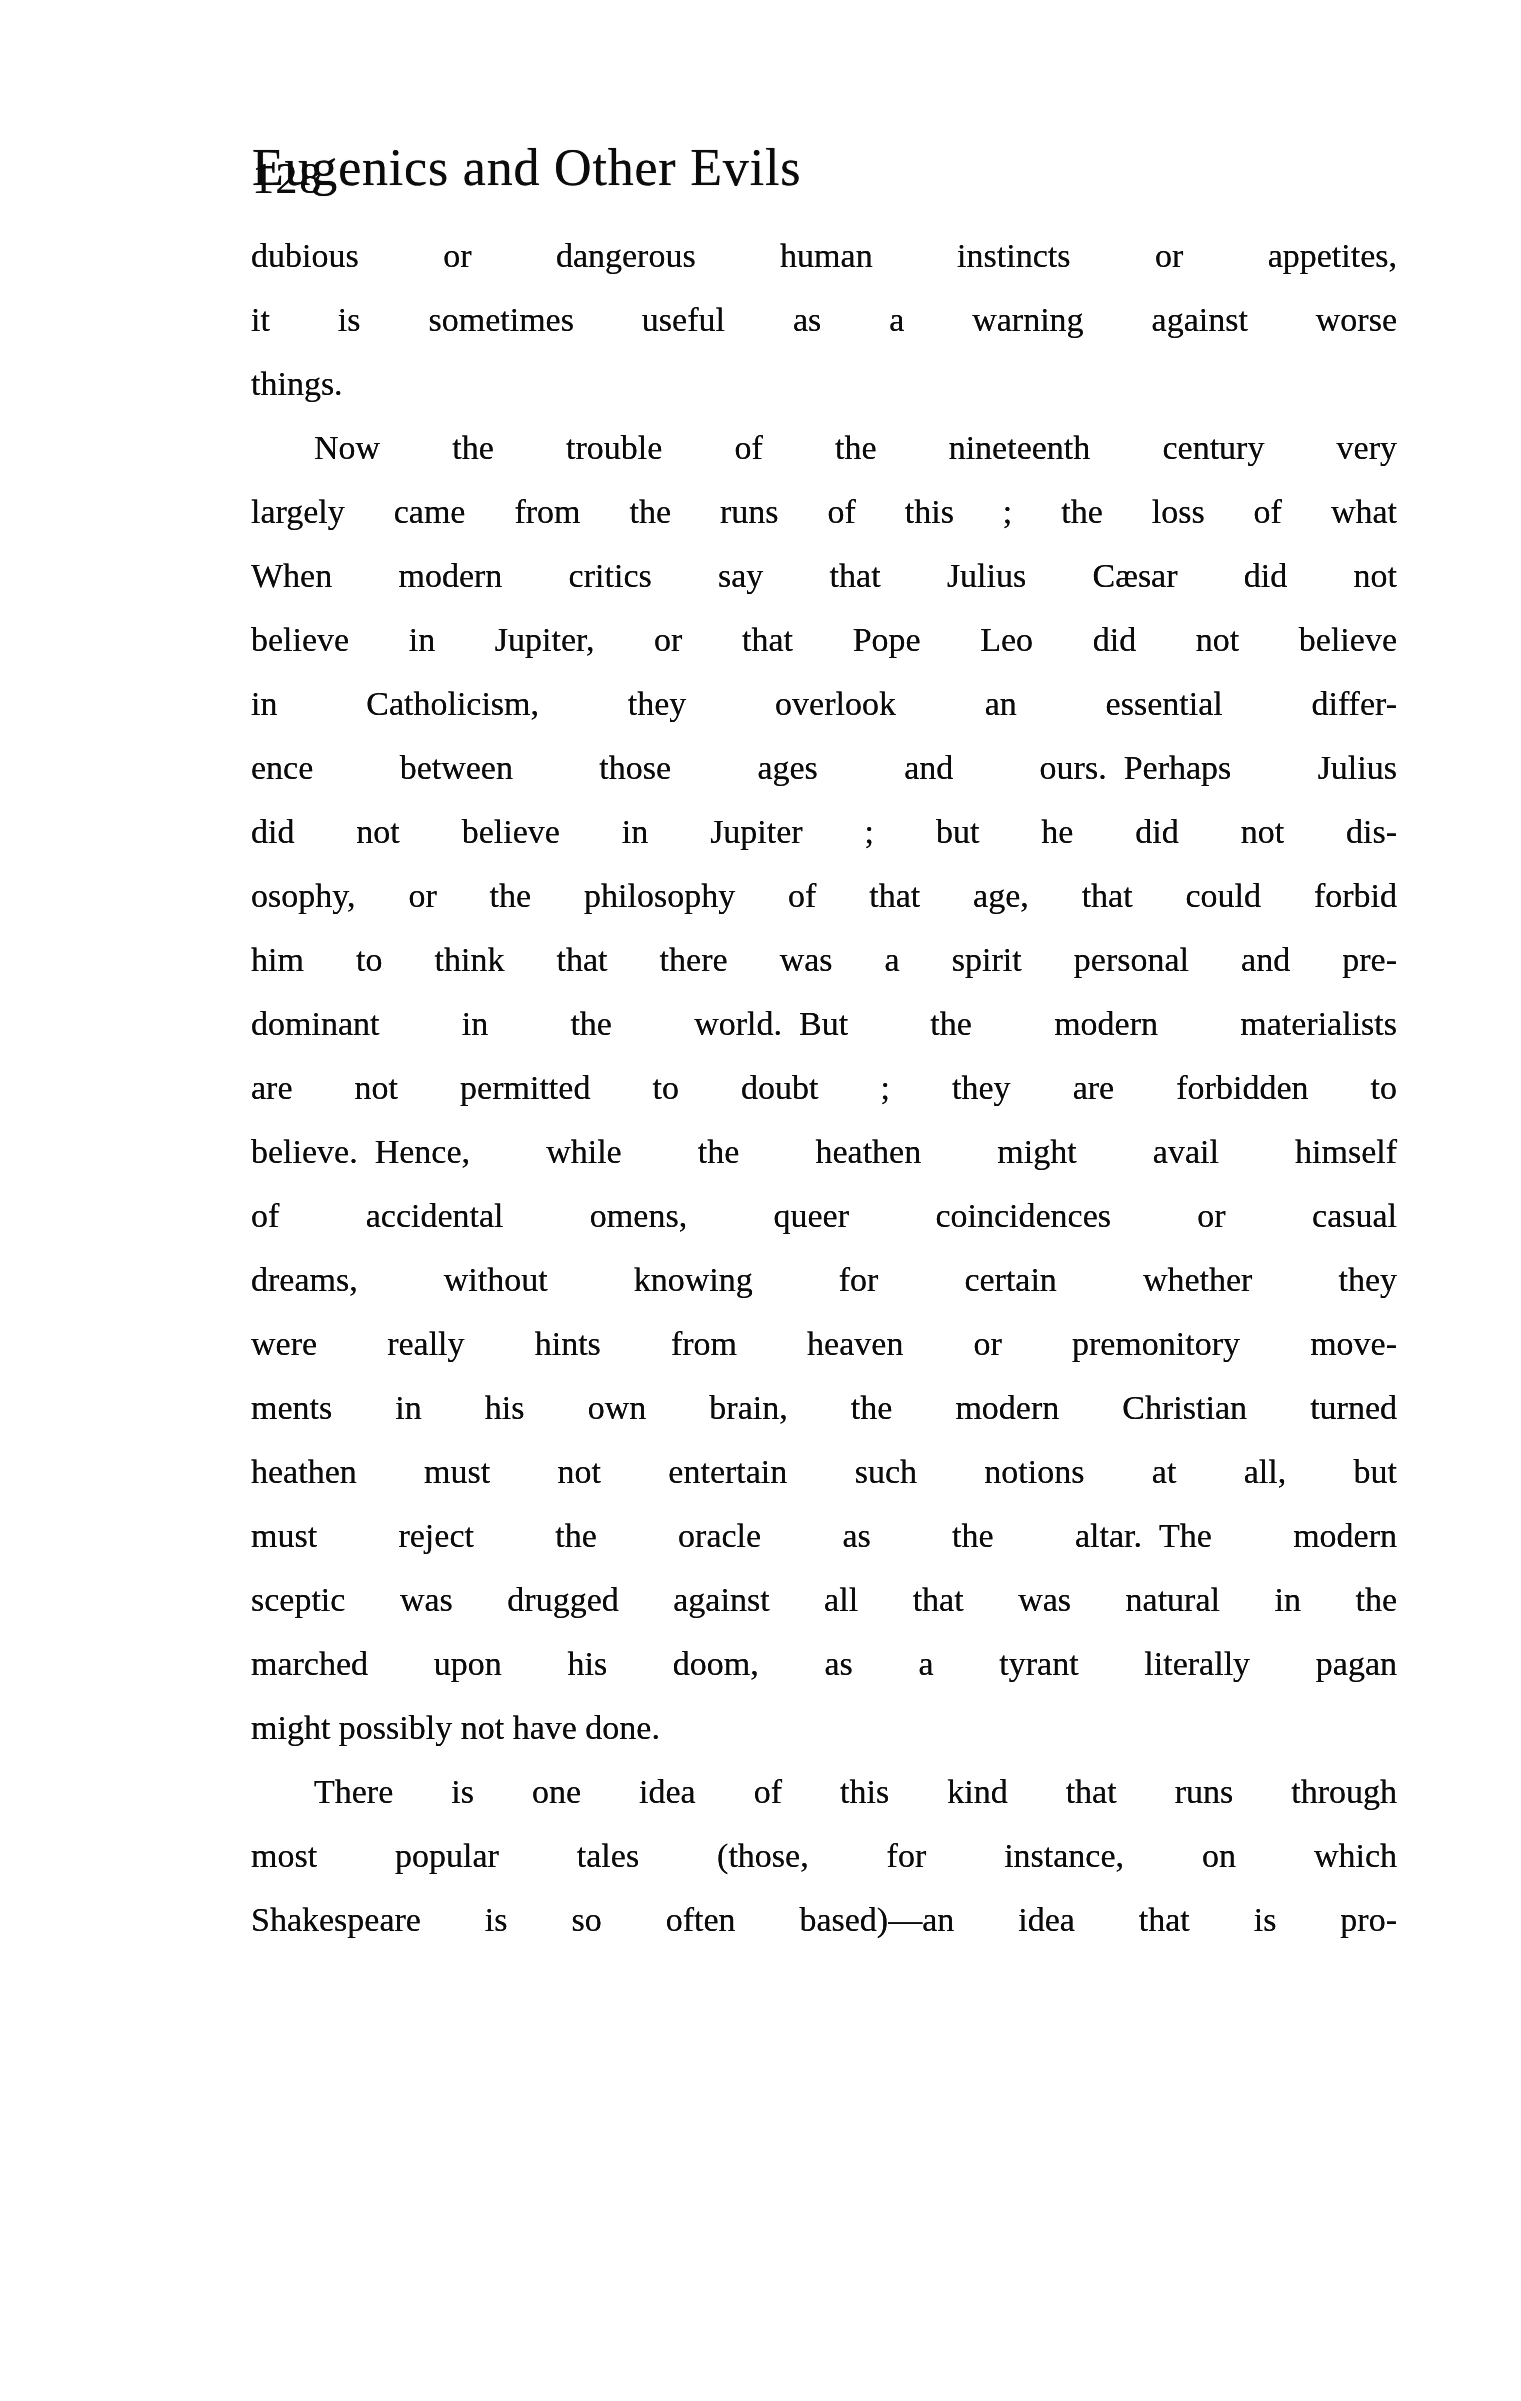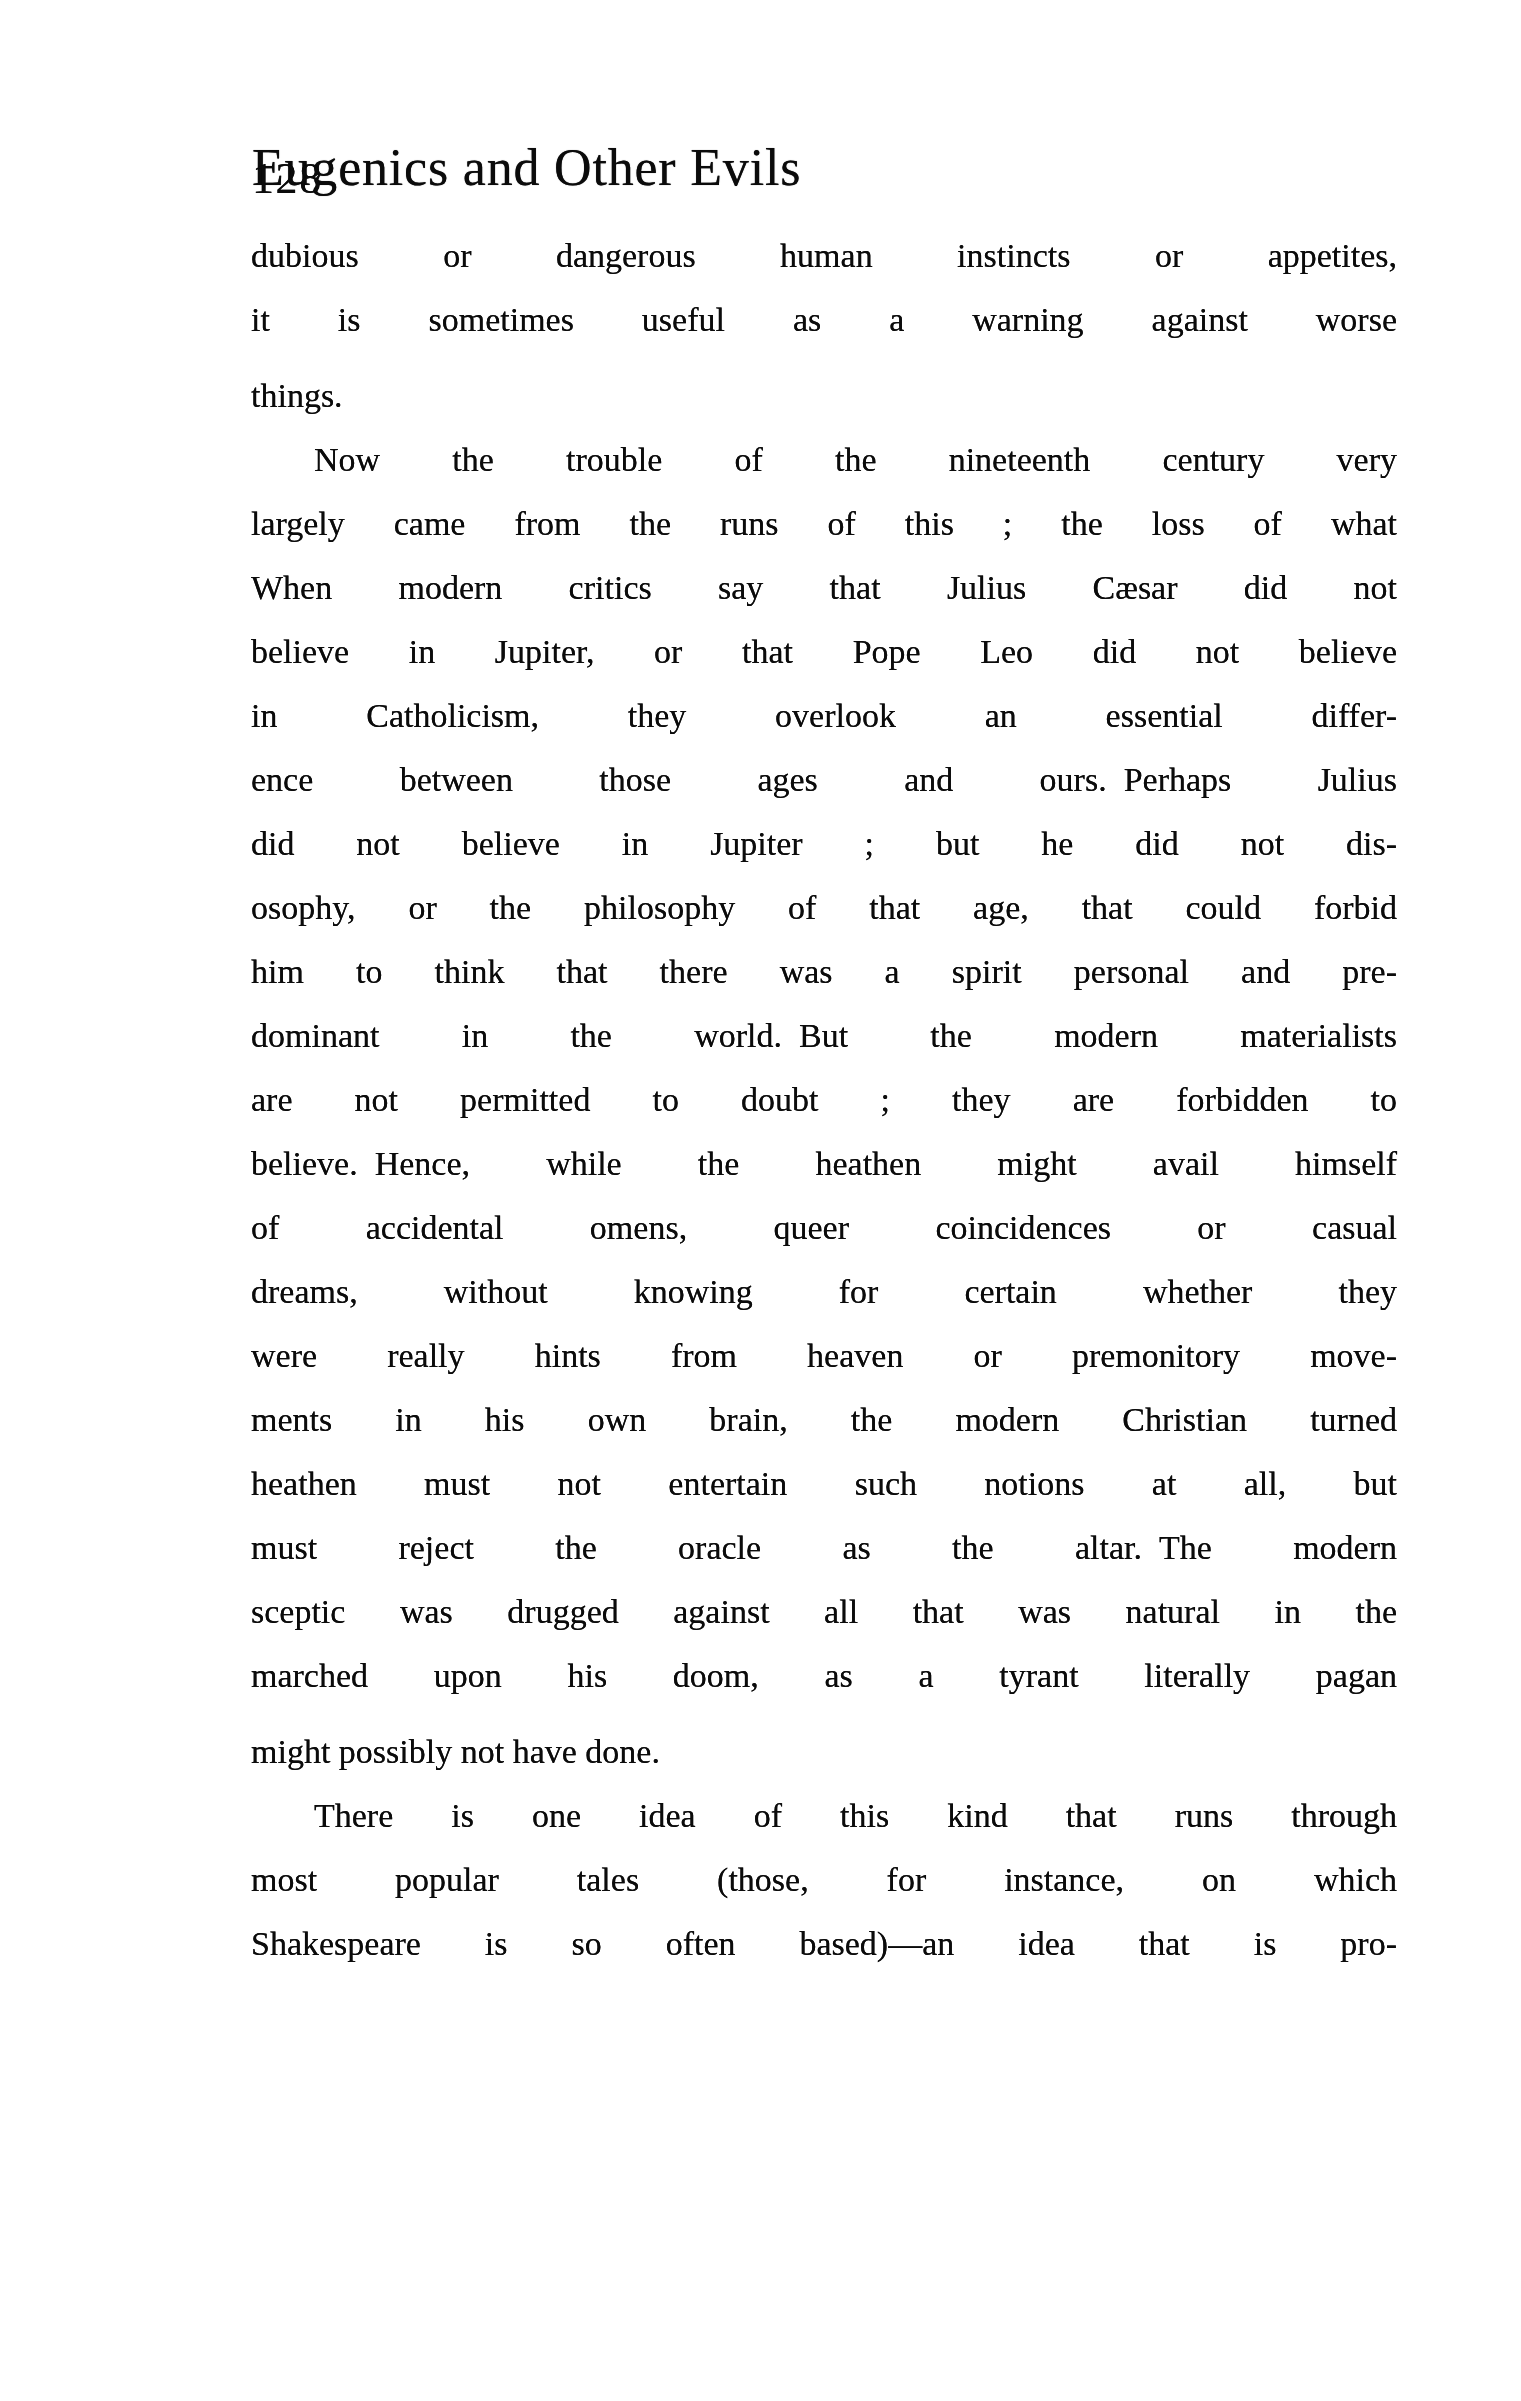--- a/index.html
+++ b/index.html
@@ -53,21 +53,20 @@
     height: 64px;
     line-height: 64px;
     font-size: 34px;
     text-align: justify;
     text-align-last: justify;
     white-space: normal;
     text-shadow: 0 0 0.6px rgba(0,0,0,0.85);
   }
   .line.end {
     text-align-last: left;
-    margin-top: 12px;
   }
   .line.indent {
     text-indent: 63px;
   }
 </style>
 </head>
 <body>
 
 <div class="page">
 

